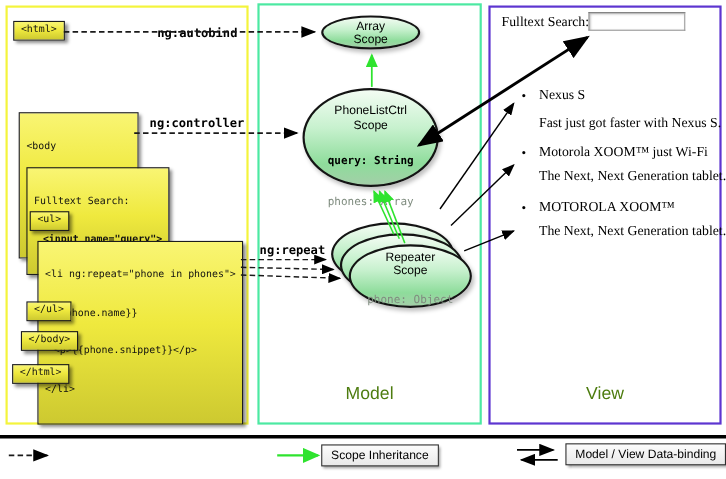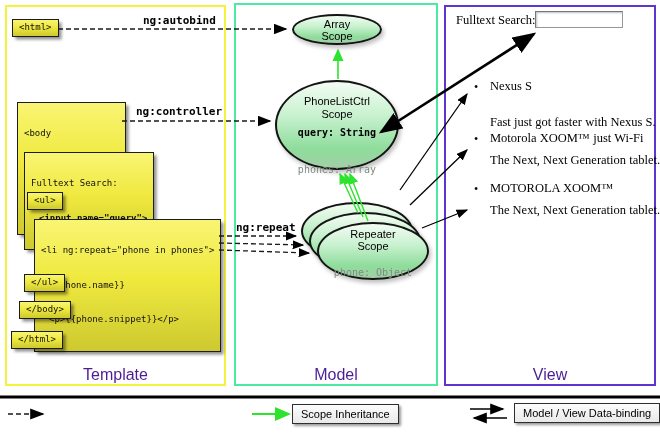--- a/index.html
+++ b/index.html
@@ -6,22 +6,22 @@
   #stage {
     position:relative; width:660px; height:435px; background:#fff;
     font-family:"Liberation Sans", sans-serif; overflow:hidden;
   }
   
   .panel { position:absolute; border:2px solid #000; background:transparent; }
   #template-panel { left:5px;  top:5px; width:217px; height:377px; border-color:var(--template-border,#f4f43c); }
   #model-panel    { left:234px; top:3px; width:200px; height:379px; border-color:var(--model-border,#4ce9a2); }
   #view-panel     { left:444px; top:5px; width:208px; height:377px; border-color:var(--view-border,#5d35d0); }
   .panel-label {
-    position:absolute; bottom:0; left:0; width:100%; text-align:center;
-    font-size:16px; color:#4c1d95;
+    position:absolute; bottom:16px; left:0; width:100%; text-align:center;
+    font-size:16px; color:#4d7c0f;
   }
   
   .code-box {
     position:absolute;
     background:linear-gradient(180deg,#f9f573 0%, #efe93e 45%, #cdc930 100%);
     border:1.5px solid #1c1c1c;
     box-shadow:2.5px 2.5px 3px rgba(0,0,0,0.45);
     font-family:"DejaVu Sans Mono", monospace;
     font-size:9px; line-height:11.5px; color:#101010;
     padding:2px 6px; white-space:pre; z-index:4;
@@ -90,64 +90,65 @@
     <div>Fulltext Search:</div>
     <div class="b ind">&lt;input name="query"&gt;</div>
   </div>
 
   <div class="code-box" style="left:27px;top:192px;">&lt;ul&gt;</div>
 
   <div class="code-box" style="left:34px;top:219px;">
     <div>&lt;li ng:repeat="phone in phones"&gt;</div>
     <div class="ind">{{phone.name}}</div>
     <div class="ind">&lt;p&gt;{{phone.snippet}}&lt;/p&gt;</div>
+    <div>&lt;/li&gt;</div>
   </div>
 
   <div class="code-box" style="left:24px;top:274px;">&lt;/ul&gt;</div>
 
   <div class="code-box" style="left:19px;top:301px;">&lt;/body&gt;</div>
 
   <div class="code-box" style="left:11px;top:331px;">&lt;/html&gt;</div>
 
-  <div class="ng-label" style="left:143px;top:14px;">ng:autobind</div>
+  <div class="ng-label" style="left:143px;top:24px;">ng:autobind</div>
   <div class="ng-label" style="left:136px;top:105px;">ng:controller</div>
   <div class="ng-label" style="left:236px;top:221px;">ng:repeat</div>
 
   <div class="scope" style="left:292px;top:14px;width:90px;height:31px;padding-top:3px;">
     <div class="scope-title" style="line-height:11.5px;">
       <div>Array</div>
       <div>Scope</div>
     </div>
   </div>
 
   <div class="scope" style="left:275px;top:80px;width:124px;height:90px;padding-top:13px;">
     <div class="scope-title">
       <div>PhoneListCtrl</div>
       <div>Scope</div>
     </div>
-    <div class="scope-prop prop-bold" style="margin-top:6px;">query: String</div>
+    <div class="scope-prop prop-bold" style="margin-top:20px;">query: String</div>
     <div class="scope-prop prop-gray">phones: Array</div>
   </div>
 
   <div class="scope" style="left:301px;top:202px;width:112px;height:58px;"></div>
   <div class="scope" style="left:309px;top:212px;width:112px;height:58px;"></div>
   <div class="scope" style="left:317px;top:222px;width:112px;height:58px;padding-top:5px;">
     <div class="scope-title" style="line-height:11.5px;">
       <div>Repeater</div>
       <div>Scope</div>
     </div>
     <div class="scope-prop prop-gray" style="margin-top:14px;">phone: Object</div>
   </div>
 
   <div class="serif" id="view-search-label">Fulltext Search:</div>
   <div id="view-search-input"></div>
 
   <div class="serif v-bullet" style="left:474px;top:80px;">•</div>
   <div class="serif v-item-name" style="left:490px;top:79px;">Nexus S</div>
-  <div class="serif v-item-snippet" style="left:490px;top:115px;">Fast just got faster with Nexus S.</div>
+  <div class="serif v-item-snippet" style="left:490px;top:104px;">Fast just got faster with Nexus S.</div>
 
   <div class="serif v-bullet" style="left:474px;top:132px;">•</div>
   <div class="serif v-item-name" style="left:490px;top:131px;">Motorola XOOM™ just Wi-Fi</div>
   <div class="serif v-item-snippet" style="left:490px;top:153px;">The Next, Next Generation tablet.</div>
 
   <div class="serif v-bullet" style="left:474px;top:182px;">•</div>
   <div class="serif v-item-name" style="left:490px;top:181px;">MOTOROLA XOOM™</div>
   <div class="serif v-item-snippet" style="left:490px;top:203px;">The Next, Next Generation tablet.</div>
 
   <div class="legend-box" style="left:292px;top:404px;">Scope Inheritance</div>

